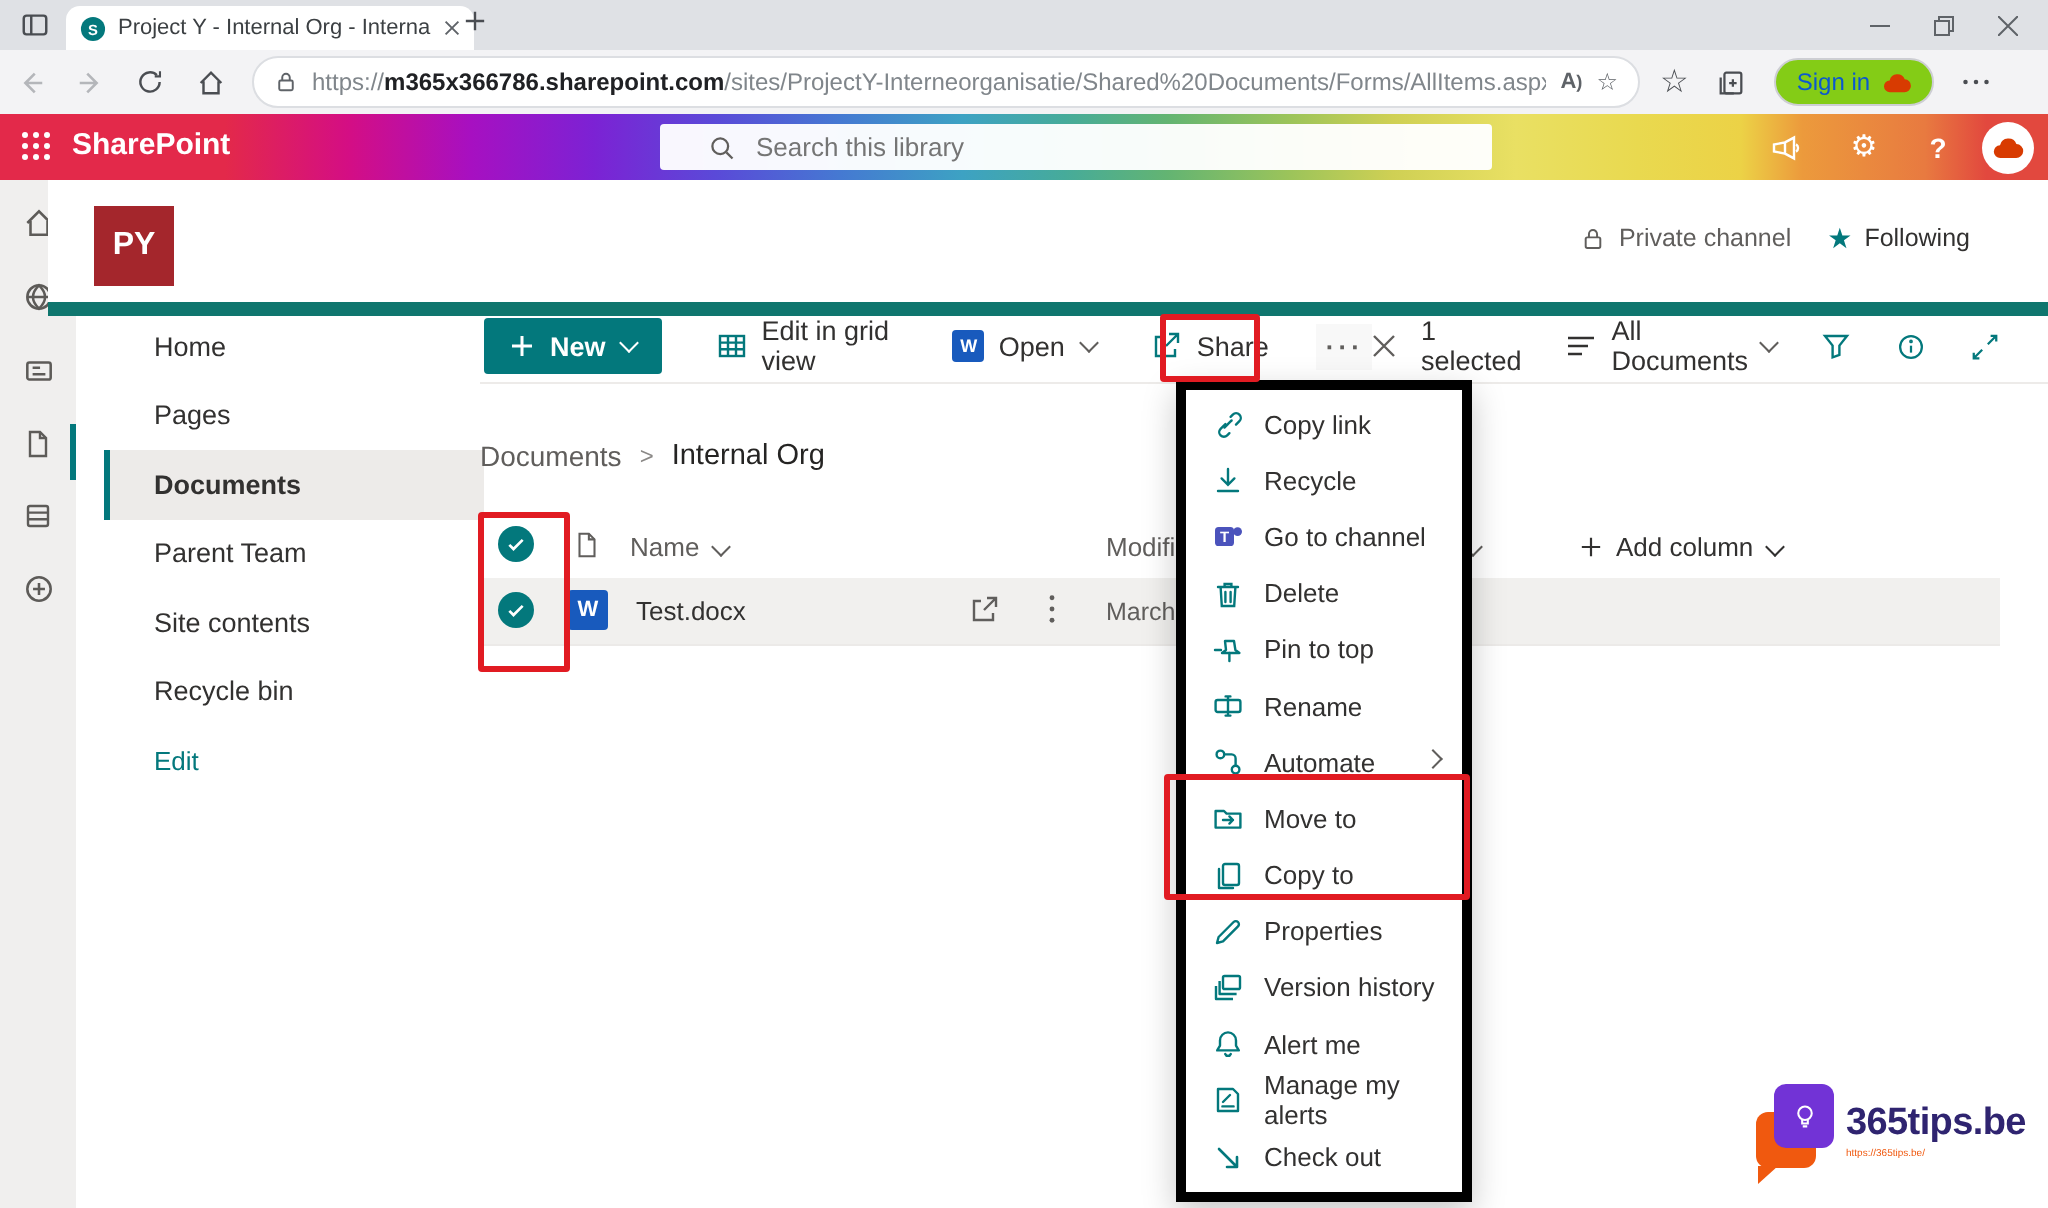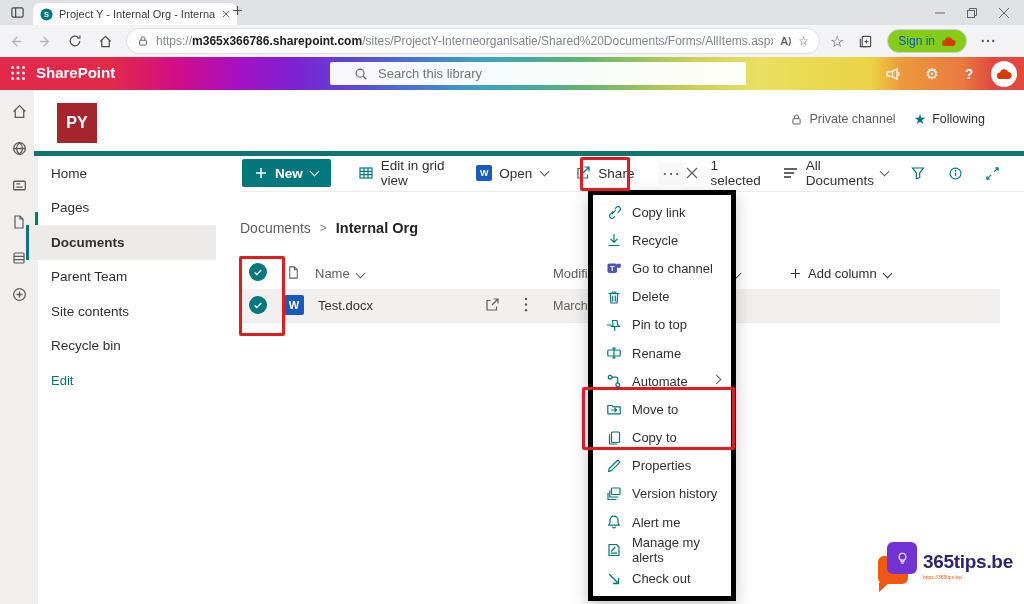--- a/index.html
+++ b/index.html
@@ -51,34 +51,34 @@
   .helpchar{font-size:14px;font-weight:600;}
   .avatar{position:absolute;left:991px;top:4px;width:26px;height:26px;border-radius:50%;background:#fff;
           display:flex;align-items:center;justify-content:center;}
 
   
   .apprail{position:absolute;left:0;top:90px;width:38px;bottom:0;background:#f0efee;display:flex;
            flex-direction:column;align-items:center;padding-top:13px;gap:20px;color:#5d5b58;}
   .rail-ind{position:absolute;right:0;top:122px;width:3px;height:28px;background:#03787c;}
 
   
-  .siteheader{position:absolute;left:34px;top:90px;right:0;height:61px;background:#fff;border-bottom:5px solid #0f766e;}
+  .siteheader{position:absolute;left:24px;top:90px;right:0;height:61px;background:#fff;border-bottom:7px solid #0f766e;}
   .pylogo{position:absolute;left:23px;top:13px;width:40px;height:40px;background:#a4262c;color:#fff;
           font-size:16px;font-weight:700;display:flex;align-items:center;justify-content:center;}
   .sitetitle{position:absolute;left:80px;top:18px;font-size:20px;font-weight:700;color:#252423;
              display:flex;align-items:center;gap:8px;}
   .teamsmini{color:#605e5c;margin-top:3px;}
   .hdr-right{position:absolute;right:39px;top:22px;display:flex;align-items:center;gap:18px;
              font-size:12.5px;color:#605e5c;}
   .hdr-right .grp{display:flex;align-items:center;gap:6px;}
   .followstar{color:#03787c;font-size:14px;line-height:1;}
   .followtxt{color:#323130;}
 
   
-  .leftnav{position:absolute;left:26px;top:156px;width:190px;font-size:13.5px;color:#323130;}
+  .leftnav{position:absolute;left:52px;top:156px;width:190px;font-size:13.5px;color:#323130;}
   .nitem{height:34.5px;display:flex;align-items:center;padding-left:25px;position:relative;cursor:pointer;}
   .nitem.sel{background:#edebe9;font-weight:700;}
   .nitem.sel::before{content:"";position:absolute;left:0;top:0;bottom:0;width:3px;background:#03787c;}
   .nitem.editlink{color:#03787c;font-size:13px;}
 
   
   .cmdbar{position:absolute;left:240px;top:155px;right:0;height:36px;display:flex;align-items:center;
           font-size:13.5px;color:#323130;}
   .newbtn{height:28px;background:#03787c;border:0;border-radius:2px;color:#fff;display:flex;align-items:center;
           gap:8px;padding:0 13px;font-weight:700;font-size:13.5px;margin-left:2px;font-family:inherit;cursor:pointer;}
@@ -91,21 +91,21 @@
   .desel{display:flex;align-items:center;gap:12px;color:#323130;cursor:pointer;}
   .desel .ic{color:#605e5c;}
   .viewsel{display:flex;align-items:center;gap:7px;cursor:pointer;}
   .viewsel .chev{color:#605e5c;}
   .tealic{color:#03787c;cursor:pointer;}
   .cmd-divider{position:absolute;left:240px;top:191px;right:0;height:1px;background:#edebe9;}
 
   
   .breadcrumb{position:absolute;left:240px;top:220px;font-size:14px;color:#605e5c;display:flex;
               align-items:center;gap:9px;}
-  .breadcrumb .cur{font-size:14.5px;font-weight:700;color:#252423;text-align:center;}
+  .breadcrumb .cur{font-size:14.5px;font-weight:400;color:#252423;text-align:center;}
   .bsep{font-size:12px;color:#8a8886;}
 
   
   .ckc{width:18px;height:18px;border-radius:50%;background:#03787c;display:flex;align-items:center;
        justify-content:center;cursor:pointer;}
   .listheader{position:absolute;left:240px;top:258px;right:0;height:30px;font-size:13px;color:#605e5c;}
   .listheader .ckc{position:absolute;left:9px;top:5px;}
   .hdoc{position:absolute;left:46px;top:7px;color:#605e5c;}
   .hcol{position:absolute;top:8px;display:flex;align-items:center;gap:7px;cursor:pointer;}
   .hcol .chev{margin-top:-1px;}

